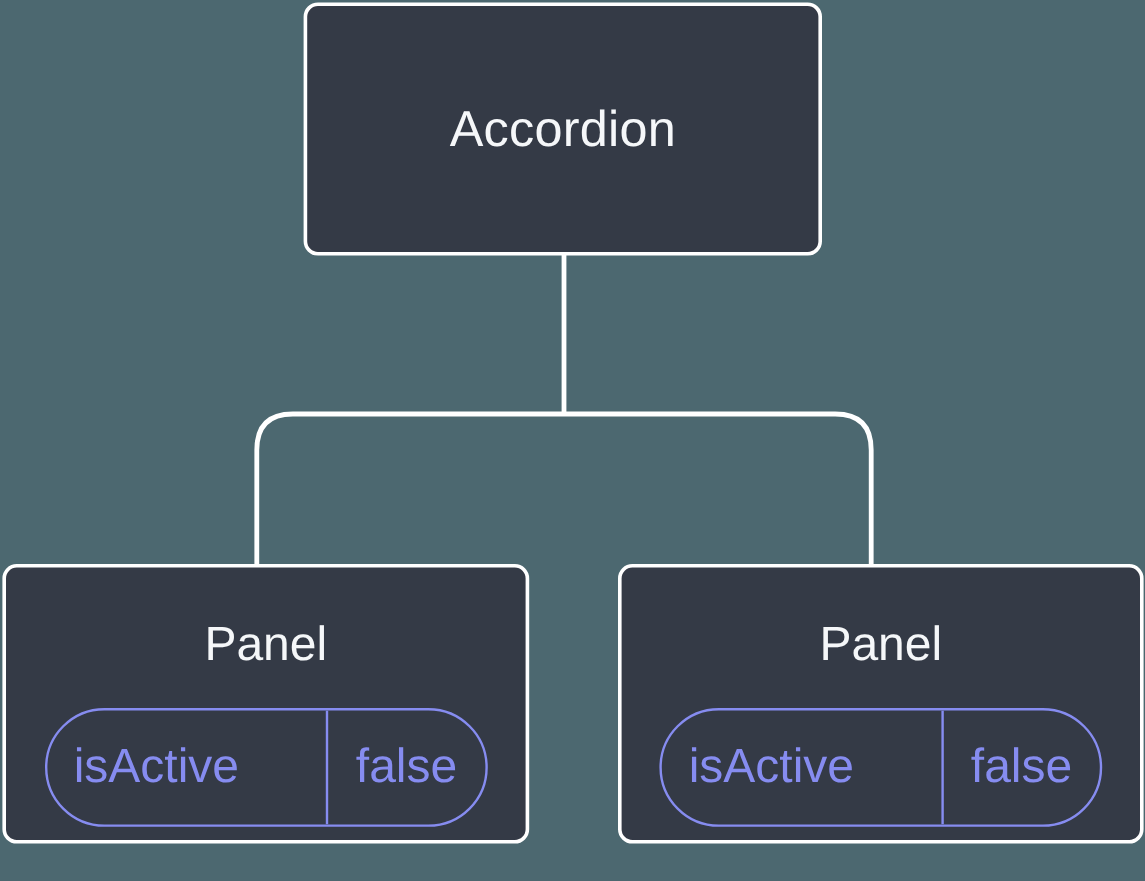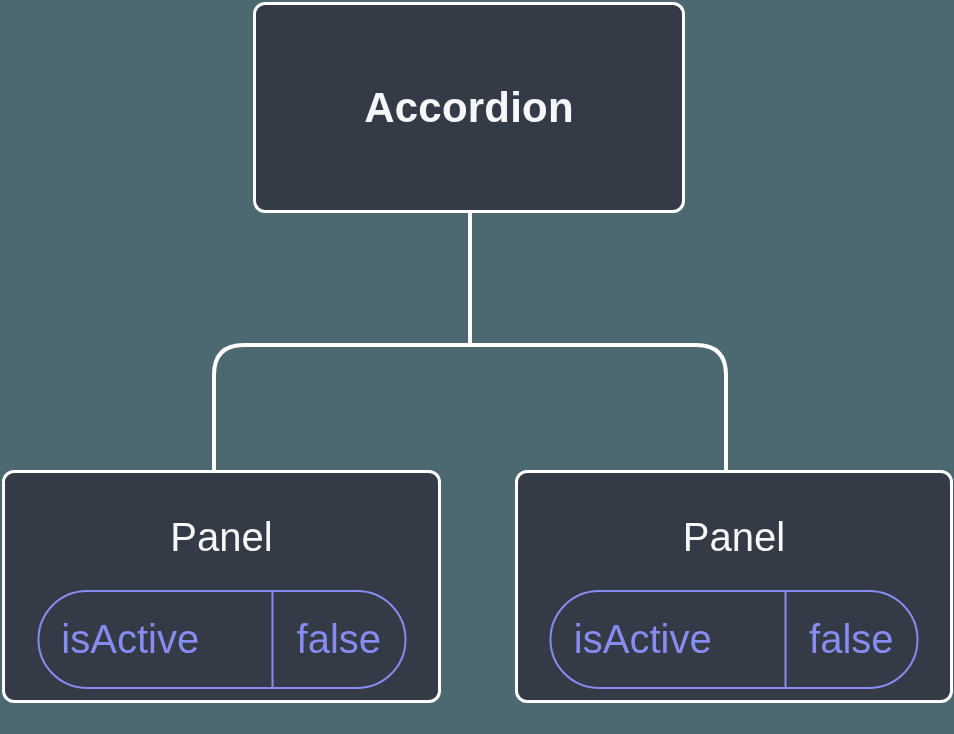--- a/index.html
+++ b/index.html
@@ -38,21 +38,21 @@
     border-radius: 12px;
     color: var(--node-text);
   }
   .node-root {
     left: 253px; top: 2px;
     width: 432px; height: 211px;
     display: flex; align-items: center; justify-content: center;
   }
   .node-label {
     font-size: 42px;
-    font-weight: 700;
+    font-weight: 400;
     letter-spacing: 0.2px;
     color: var(--node-text);
   }
   .node-panel {
     top: 470px;
     width: 439px; height: 233px;
   }
   .node-panel-left  { left: 2px; }
   .node-panel-right { left: 515px; width: 438px; }
   .panel-title {

